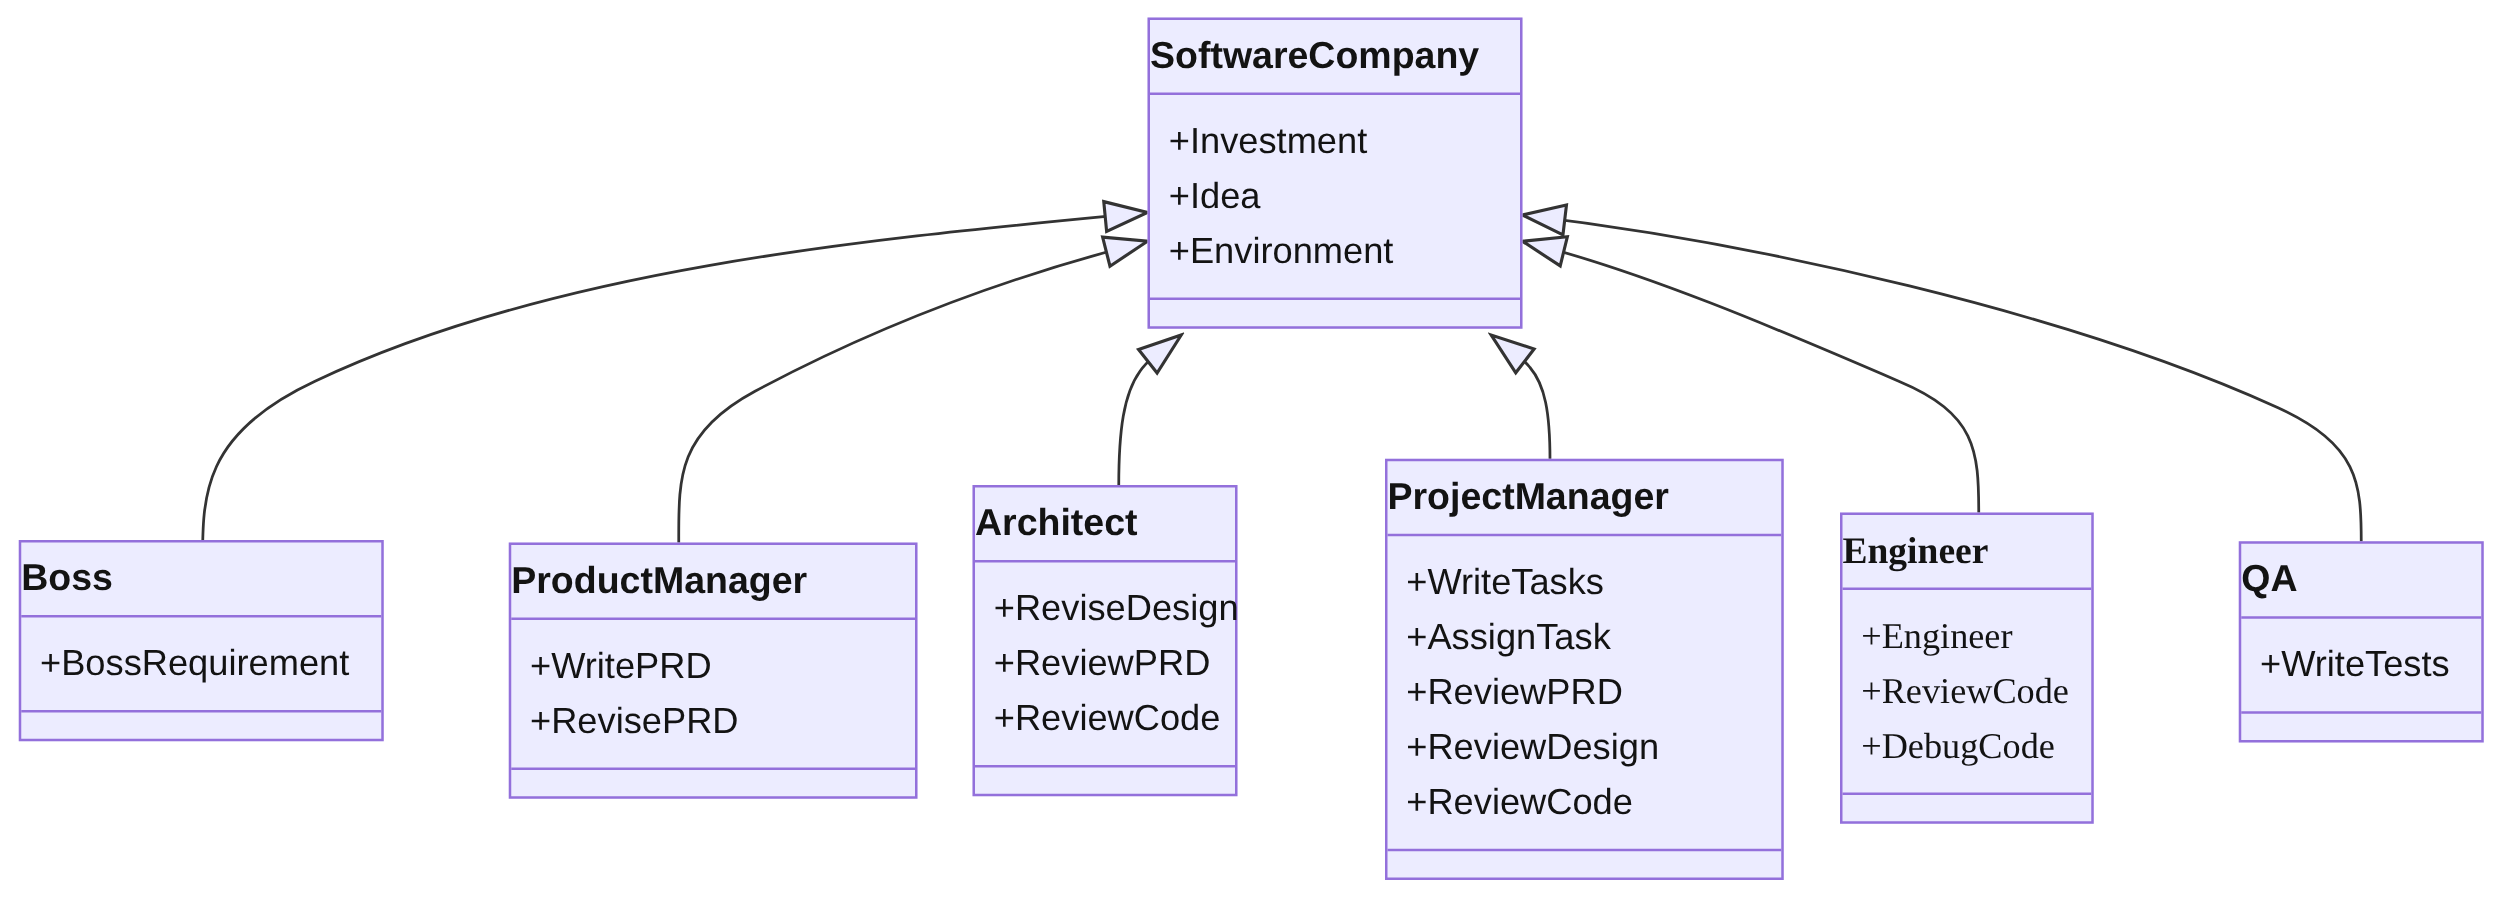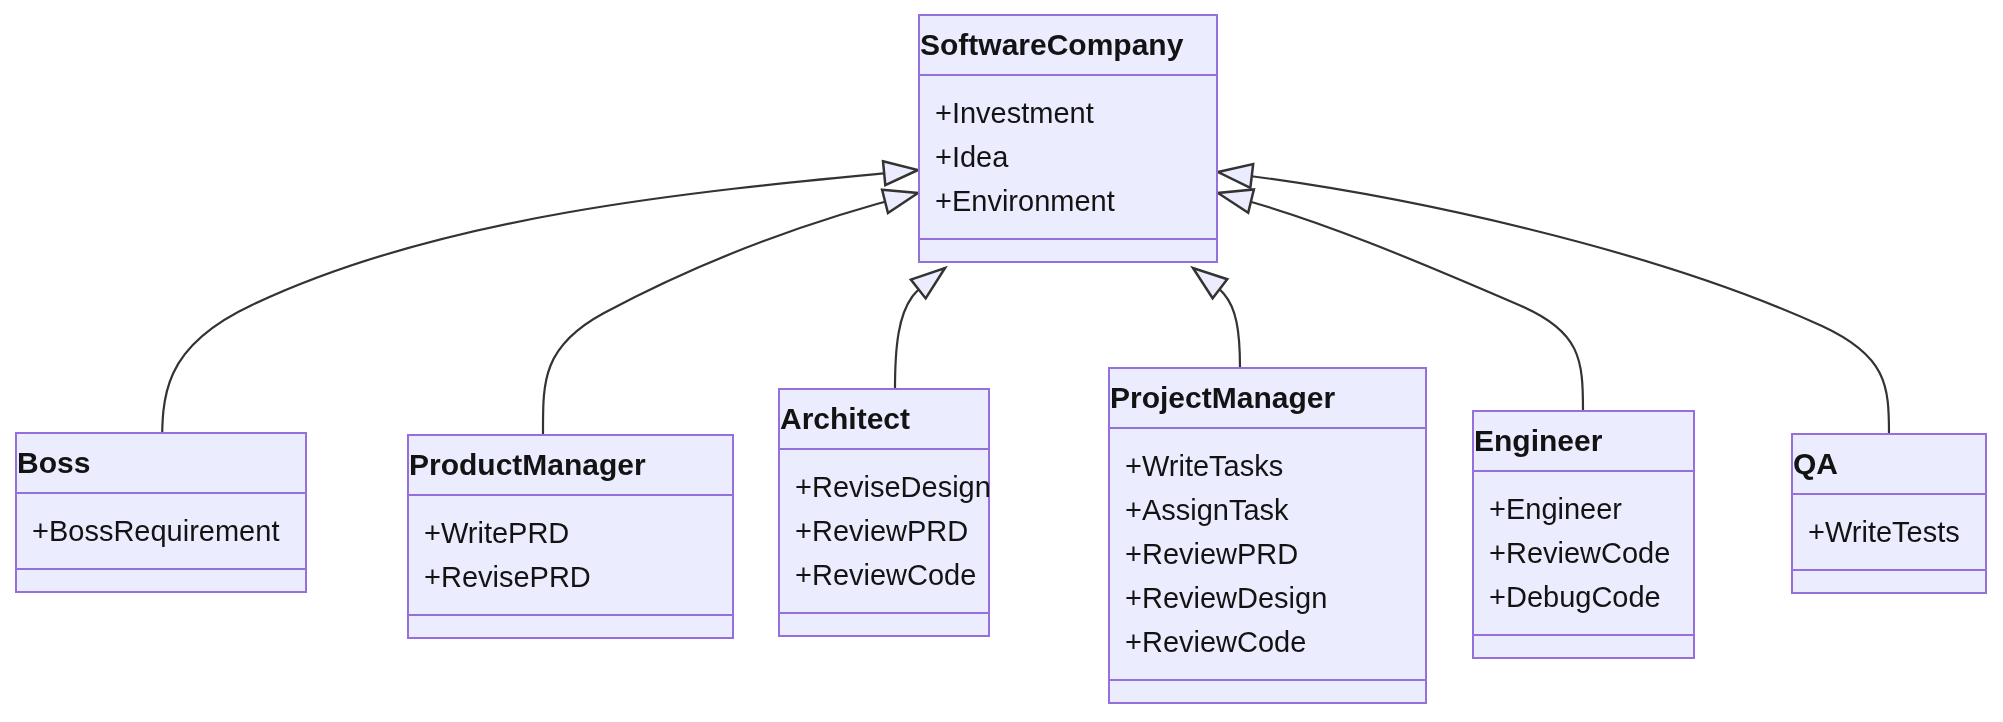--- a/index.html
+++ b/index.html
@@ -116,21 +116,21 @@
     <div class="class-members">
       <div class="class-member">+WriteTasks</div>
       <div class="class-member">+AssignTask</div>
       <div class="class-member">+ReviewPRD</div>
       <div class="class-member">+ReviewDesign</div>
       <div class="class-member">+ReviewCode</div>
     </div>
     <div class="class-footer"></div>
   </div>
 
-  <div class="class-box" style="left:1472px; top:410px; width:223px;">
+  <div class="class-box" style="left:1472px; top:410px; width:203px;font-family:Liberation Serif, serif;">
     <div class="class-title">Engineer</div>
     <div class="class-members">
       <div class="class-member">+Engineer</div>
       <div class="class-member">+ReviewCode</div>
       <div class="class-member">+DebugCode</div>
     </div>
     <div class="class-footer"></div>
   </div>
 
   <div class="class-box" style="left:1791px; top:433px; width:196px;">

